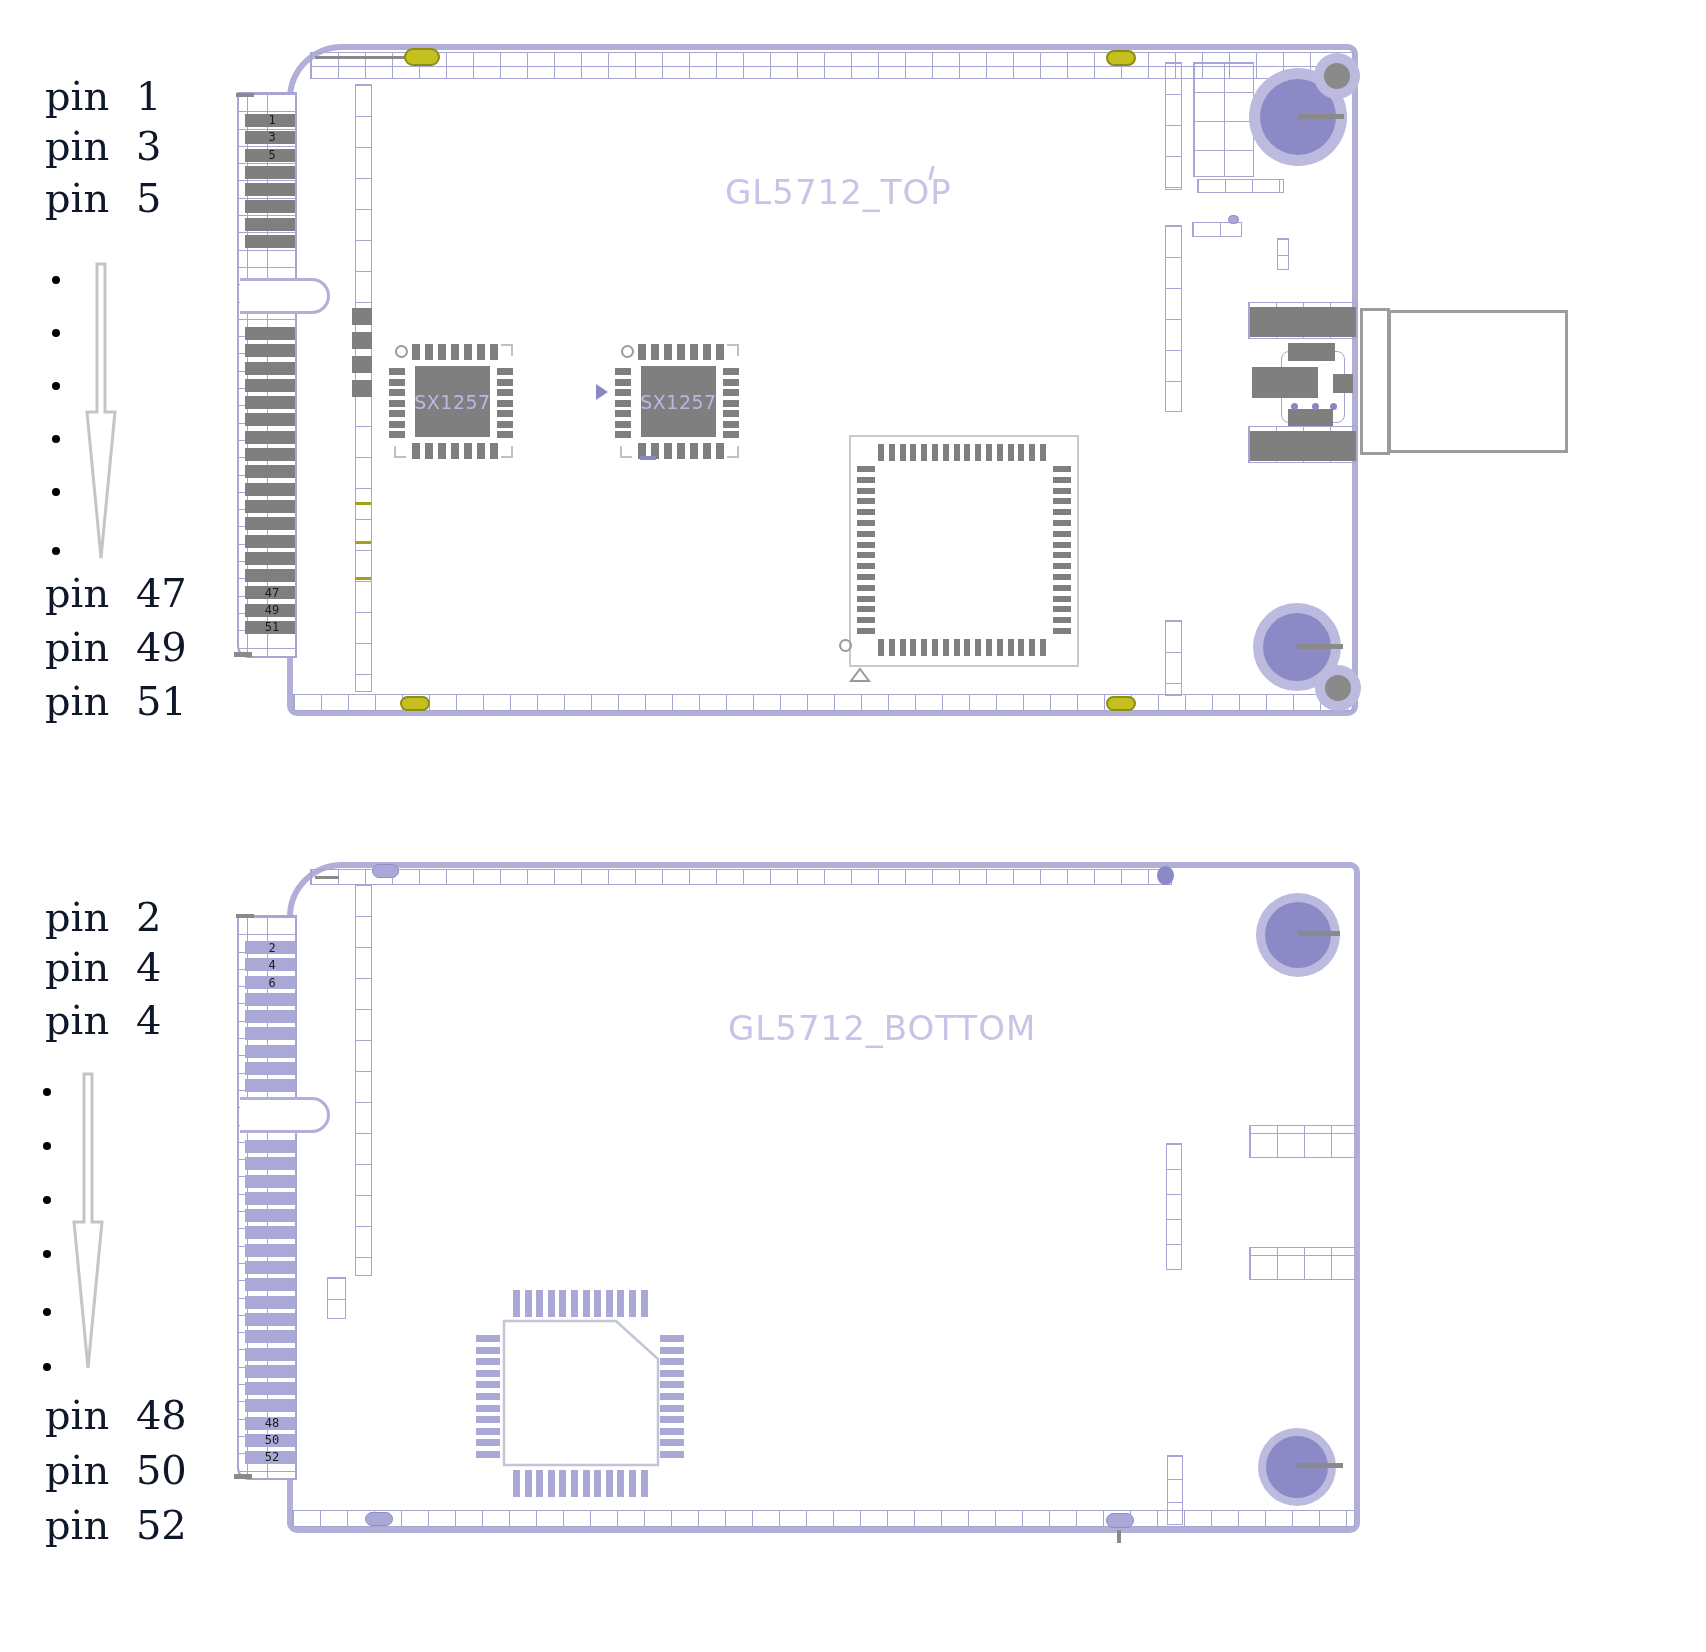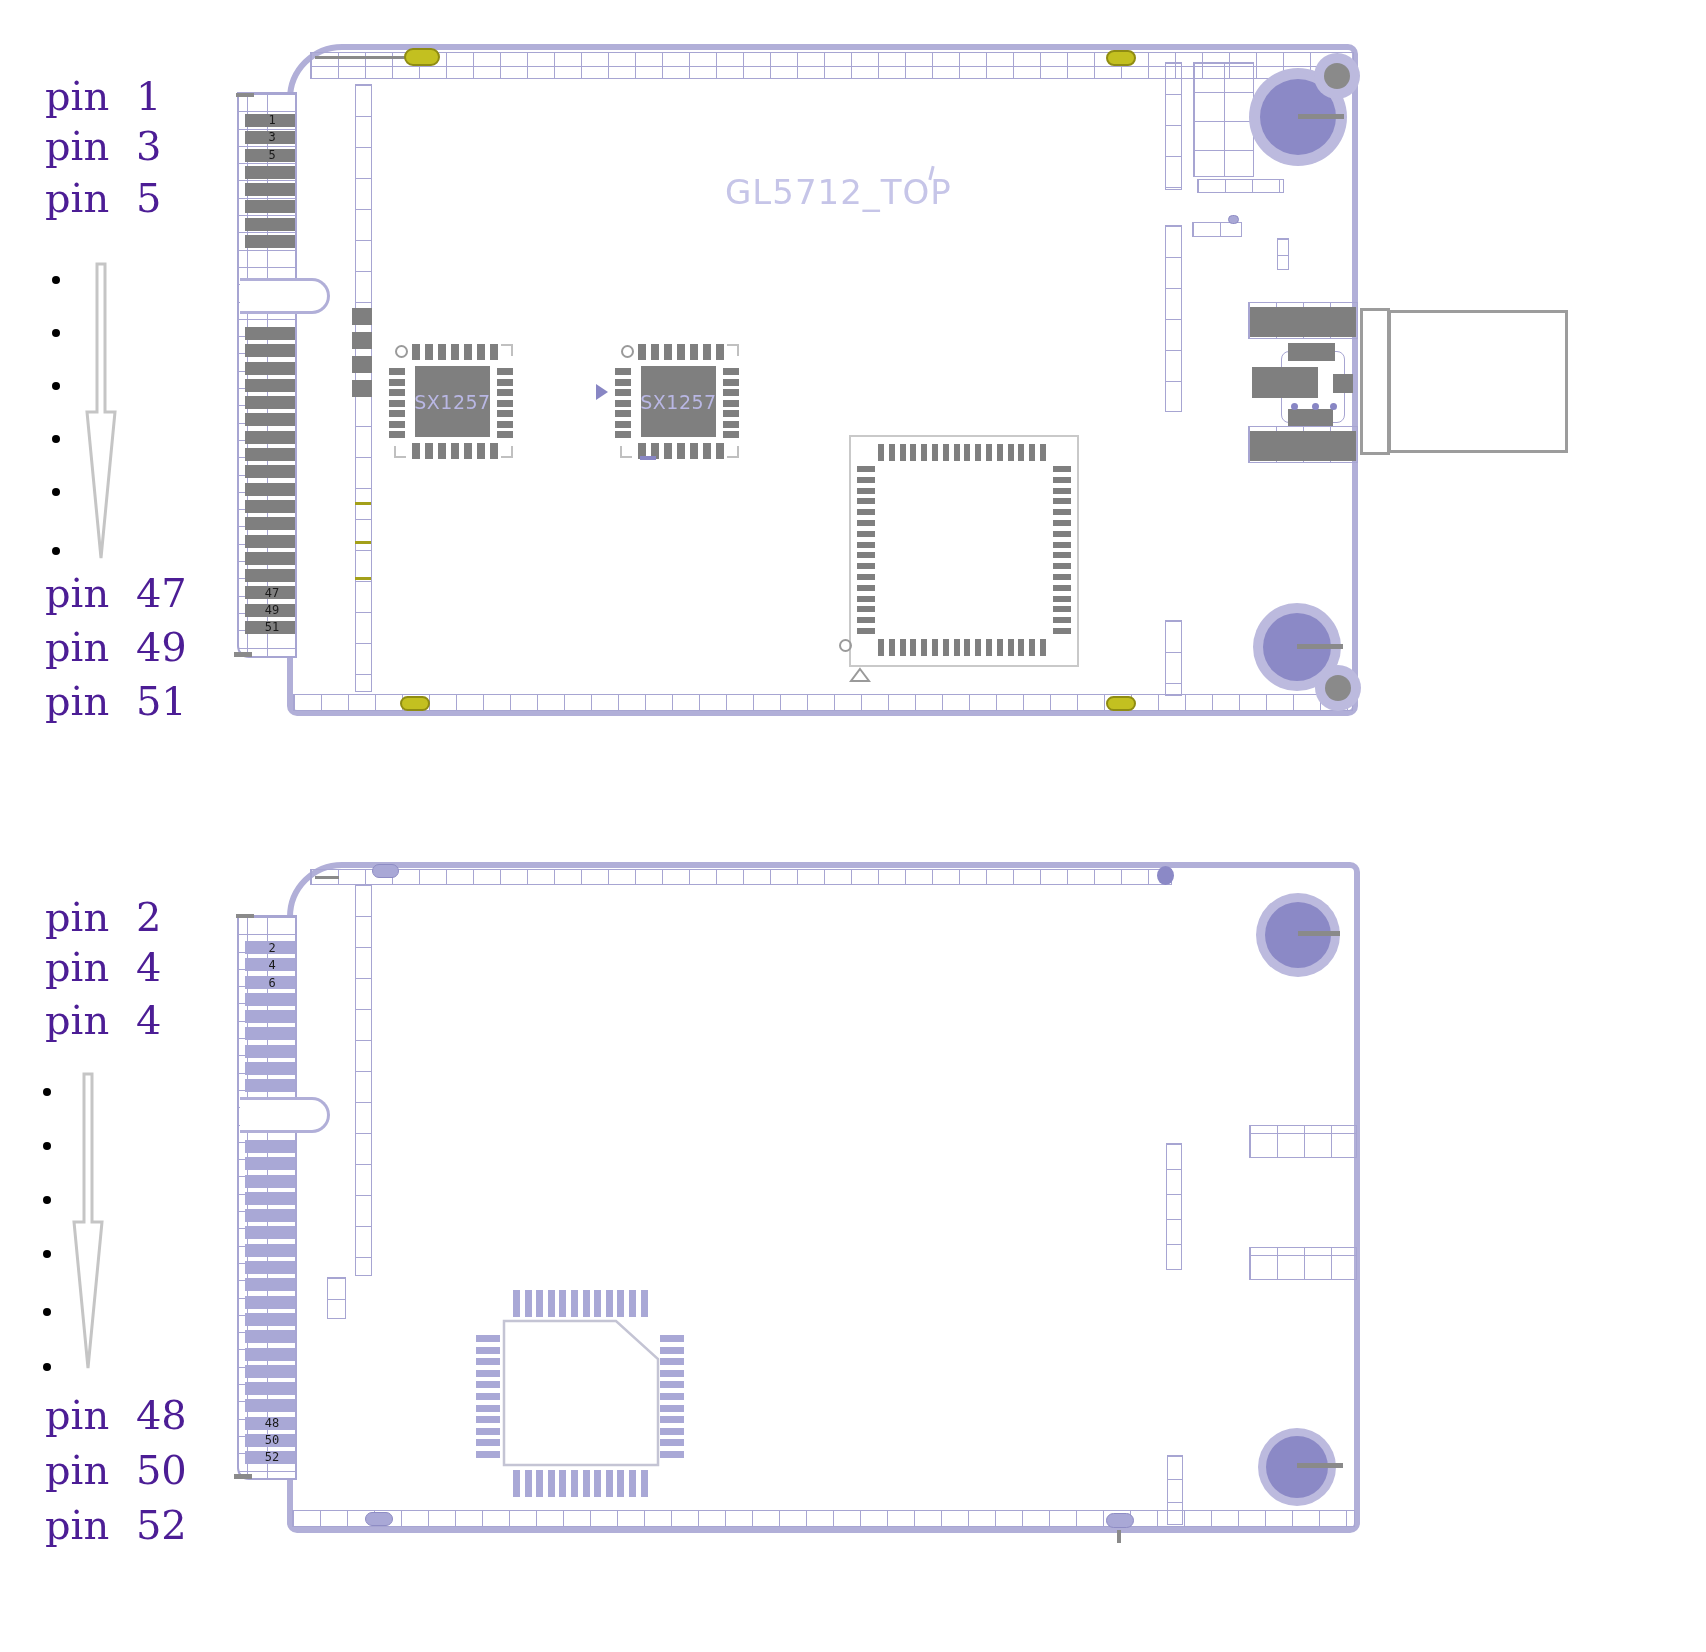--- a/index.html
+++ b/index.html
@@ -2,21 +2,21 @@
 <html><head>
 <meta charset="utf-8">
 <style>
   html,body{margin:0;padding:0;background:#fff;}
   .page{position:relative;width:1706px;height:1652px;background:#ffffff;overflow:hidden;
         font-family:"DejaVu Sans",sans-serif;}
   .layer{position:absolute;inset:0;}
   .abs{position:absolute;}
   
   .pin-label{position:absolute;left:45px;font-family:"DejaVu Serif",serif;font-size:40px;
-             color:#4c1d95;white-space:pre;word-spacing:14px;line-height:1;}
+             color:#0f172a;white-space:pre;word-spacing:14px;line-height:1;}
   .dot{position:absolute;width:8px;height:8px;background:#000;border-radius:50%;}
   
   .board{position:absolute;background:#fff;border:6px solid #b1afd8;border-radius:55px 10px 10px 10px;box-sizing:border-box;}
   .hgrid{position:absolute;border:1px solid #a7a5d2;box-sizing:border-box;
          background-image:repeating-linear-gradient(90deg,#a7a5d2 0 1px,rgba(0,0,0,0) 1px 27px);}
   .vgrid{position:absolute;border:1px solid #a7a5d2;box-sizing:border-box;
          background-image:repeating-linear-gradient(180deg,#a7a5d2 0 1px,rgba(0,0,0,0) 1px 31px);}
   .grid2{position:absolute;border:1px solid #a7a5d2;box-sizing:border-box;
          background-image:repeating-linear-gradient(90deg,#a7a5d2 0 1px,rgba(0,0,0,0) 1px 30px),
                           repeating-linear-gradient(180deg,#a7a5d2 0 1px,rgba(0,0,0,0) 1px 29px);}
@@ -307,15 +307,16 @@
       <div class="hline" style="top:7px"></div>
     </div>
     <div class="vgrid" style="left:1166px;top:1143px;width:16px;height:127px;background-image:repeating-linear-gradient(180deg,#a7a5d2 0 1px,rgba(0,0,0,0) 1px 25px)"></div>
     <div class="vgrid" style="left:1167px;top:1455px;width:16px;height:70px;background-image:repeating-linear-gradient(180deg,#a7a5d2 0 1px,rgba(0,0,0,0) 1px 23px)"></div>
 
     <div class="hgrid" style="left:292px;top:1510px;width:1063px;height:17px"></div>
     <div class="oval-p" style="left:365px;top:1512px;width:28px;height:14px"></div>
     <div class="oval-p" style="left:1106px;top:1513px;width:28px;height:15px"></div>
     <div class="gtick" style="left:1117px;top:1530px;width:4px;height:13px"></div>
 
+    <div class="title" style="left:728px;top:1008px">GL5712_BOTTOM</div>
   </section>
 
 </div>
 
 </body></html>

